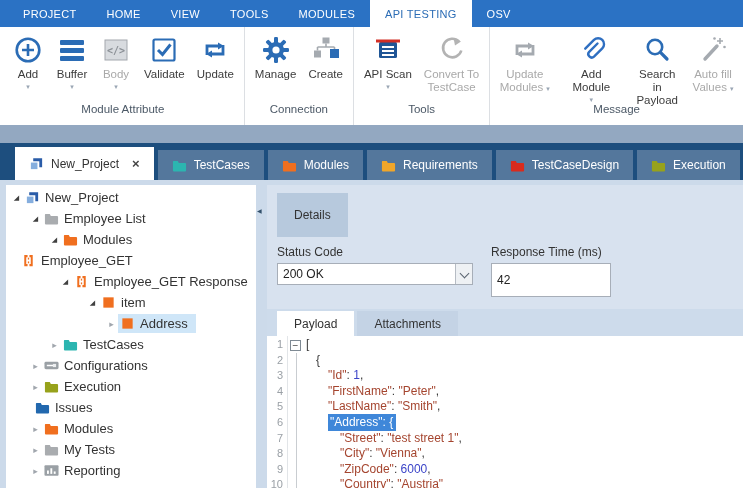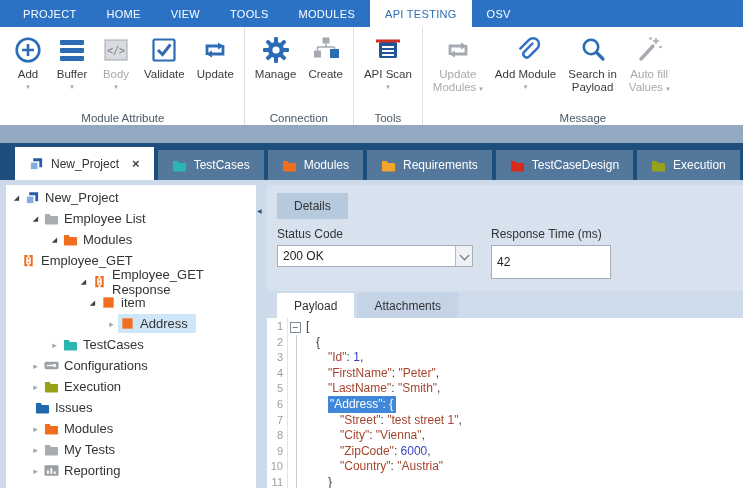--- a/index.html
+++ b/index.html
@@ -8,21 +8,21 @@
 
   
   .rtabbar { height:27px; background:#2b72c4; display:flex; align-items:stretch; padding-left:8px; }
   .rtab { color:#fff; font-size:11px; letter-spacing:.3px; padding:0 15px; display:flex; align-items:center; cursor:default;text-align:center; }
   .rtab.active { background:#fff; color:#2b6cb5; }
 
   
   .ribbon { height:98px; background:#fff; display:flex; align-items:stretch; padding-left:2px; }
   .group { position:relative; display:flex; align-items:flex-start; padding:4px 4px 16px 4px; border-right:1px solid #dcdfe3; }
   .group:last-child { border-right:none; flex:1; }
-  .glabel { position:absolute; bottom:1px; left:0; right:0; text-align:center; font-size:11.5px; color:#4b5866; }
+  .glabel { position:absolute; bottom:10px; left:0; right:0; text-align:center; font-size:11.5px; color:#4b5866; }
   .gbtn { display:flex; flex-direction:column; align-items:center; padding:2px 6px; min-width:44px; cursor:pointer; }
   .gbtn .ic { width:30px; height:30px; margin:2px 0 3px 0; }
   .gbtn .lbl { font-size:11.5px; color:#3c3c3c; text-align:center; line-height:13px; white-space:pre-line; }
   .gbtn.disabled .lbl { color:#a9a9a9; }
   .caret { font-size:7px; color:#9aa6b4; line-height:8px; margin-top:2px; }
   .caret.inline { display:inline; margin-left:3px; }
 
   
   .band { height:18px; background:#93a8c1; }
 
@@ -43,21 +43,21 @@
   .hl { display:flex; align-items:center; gap:5px; padding:2px 8px 2px 2px; }
   .trow.sel .hl { background:#cfe6f8; }
   .tic { width:15px; height:15px; flex-shrink:0; }
 
   .splitter { width:11px; background:#ccdaea; position:relative; cursor:col-resize; }
   .splitter .arr { position:absolute; top:22px; left:1px; font-size:6px; color:#33506b; }
 
   
   .rpanel { flex:1; background:#d8e2ef; display:flex; flex-direction:column; padding-top:8px; overflow:hidden; }
   .vtabs, .ptabs { display:flex; padding-left:10px; gap:3px; }
-  .vtab, .ptab { height:26px; display:flex; align-items:center; padding:0 17px; font-size:12px; color:#333; background:#b7c9dd; cursor:pointer; }
+  .vtab, .ptab { height:44px; display:flex; align-items:center; padding:0 17px; font-size:12px; color:#333; background:#b7c9dd; cursor:pointer; }
   .vtab.active, .ptab.active { background:#fff; }
   .ptabs { background:#cddbeb; padding-top:2px; margin-top:12px; gap:3px; }
   .ptab { height:25px; background:#c4d3e5; }
   .ptab.active { background:#fff; }
 
   .fieldsrow { display:flex; padding:8px 10px 0 10px; }
   .fld { display:flex; flex-direction:column; }
   .fld label { font-size:12px; color:#333; margin-bottom:4px; }
   .dd { width:196px; height:22px; background:#fff; border:1px solid #a7aeb8; display:flex; align-items:stretch; }
   .ddval { flex:1; font-size:12px; color:#222; padding:3px 0 0 5px; }
@@ -165,20 +165,28 @@
       <div class="group">
         <div class="gbtn">
           <span class="ic"><svg viewBox="0 0 30 30">
               <rect x="6" y="7" width="18" height="16" rx="1.5" fill="#1f5596"></rect>
               <path d="M9 12h12M9 16h12M9 20h12" stroke="#fff" stroke-width="2"></path>
               <rect x="3" y="4.5" width="24" height="3" fill="#d22f25"></rect>
             </svg></span>
           <span class="lbl">API Scan</span>
           <span class="caret">▾</span>
         </div>
+        <div class="gbtn disabled">
+          <span class="ic"><svg viewBox="0 0 30 30">
+              <path d="M22 6.5A9.3 9.3 0 1 0 24.3 15.5" fill="none" stroke="#b3b3b3" stroke-width="2.6"></path>
+              <path d="M16.5 3l7.5 3.5-6 4z" fill="#b3b3b3"></path>
+            </svg></span>
+          <span class="lbl">Convert To
+TestCase</span>
+        </div>
         <div class="glabel">Tools</div>
       </div>
       <div class="group">
         <div class="gbtn disabled">
           <span class="ic"><svg viewBox="0 0 30 30">
               <path d="M7 20V11h11" fill="none" stroke="#a5aab0" stroke-width="2.8"></path>
               <path d="M18 7.5v7l6-3.5z" fill="#a5aab0"></path>
               <path d="M23 10v9H12" fill="none" stroke="#a5aab0" stroke-width="2.8"></path>
               <path d="M12 15.5v7l-6-3.5z" fill="#a5aab0"></path>
             </svg></span>
@@ -297,21 +305,21 @@
           <span class="hl">
             <span class="tic"><svg viewBox="0 0 16 16" fill="#f06f1f">
                 <path d="M7 2H3.5v12H7v-2.4H5.6V4.4H7z"></path>
                 <path d="M9 2h3.5v12H9v-2.4h1.4V4.4H9z"></path>
                 <rect x="7.3" y="5" width="1.4" height="2"></rect>
                 <rect x="7.3" y="9" width="1.4" height="2"></rect>
               </svg></span>
             <span>Employee_GET</span>
           </span>
         </div>
-        <div class="trow" style="padding-left: 71px;">
+        <div class="trow" style="padding-left: 53px;">
           <span class="texp e">◢</span>
           <span class="hl">
             <span class="tic"><svg viewBox="0 0 16 16" fill="#f06f1f">
                 <path d="M7 2H3.5v12H7v-2.4H5.6V4.4H7z"></path>
                 <path d="M9 2h3.5v12H9v-2.4h1.4V4.4H9z"></path>
                 <rect x="7.3" y="5" width="1.4" height="2"></rect>
                 <rect x="7.3" y="9" width="1.4" height="2"></rect>
               </svg></span>
             <span>Employee_GET Response</span>
           </span>

